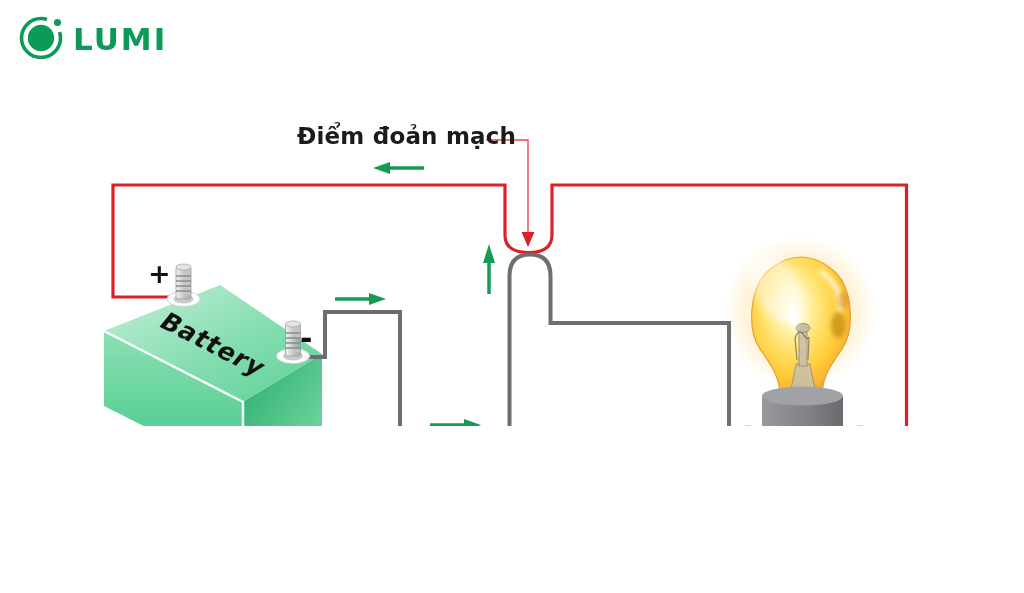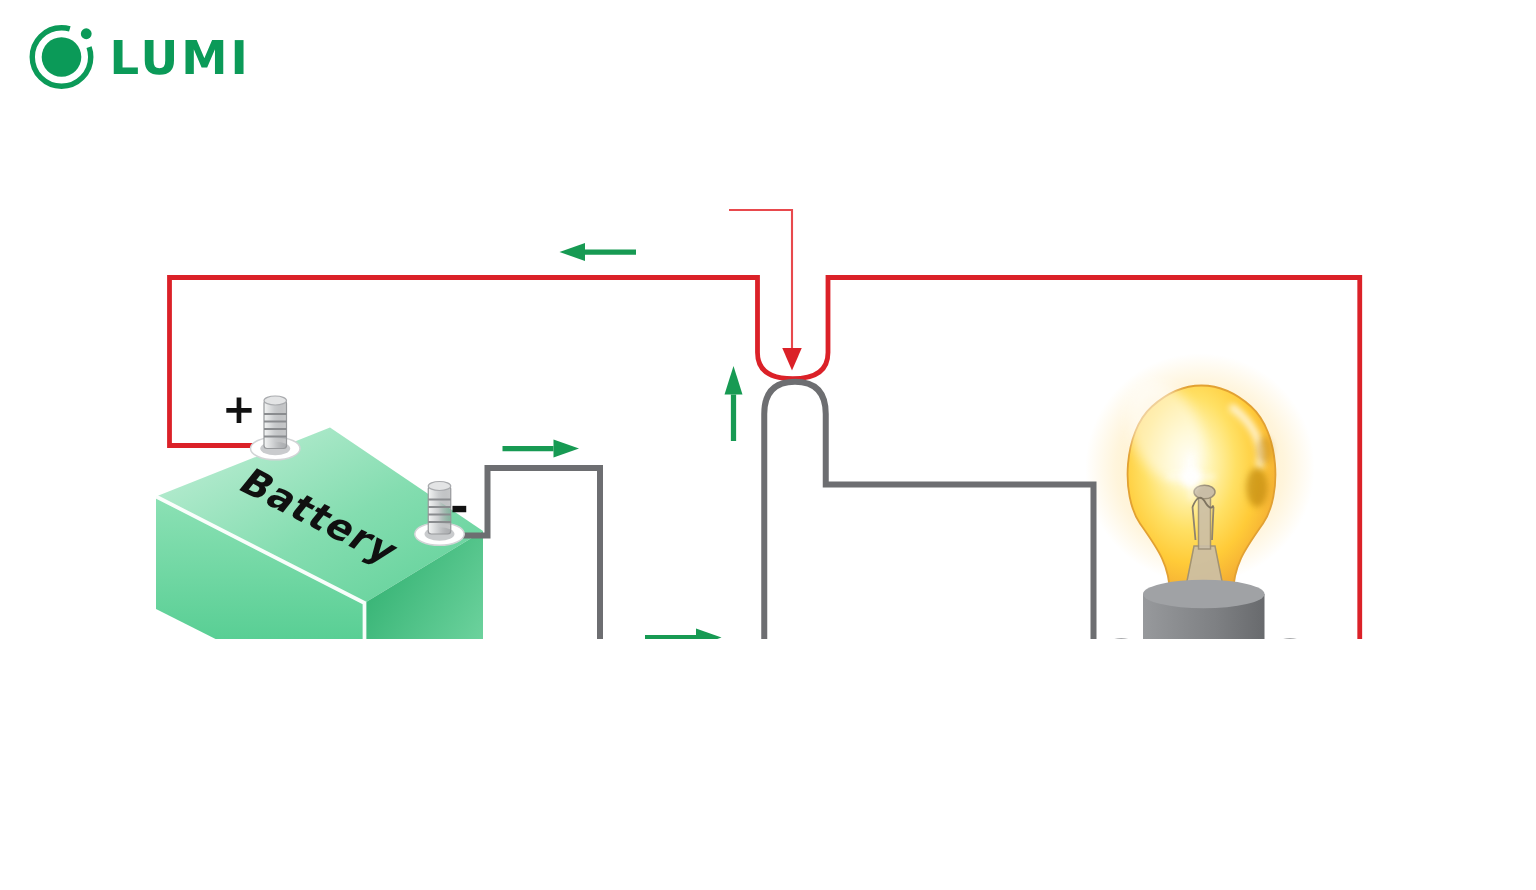--- a/index.html
+++ b/index.html
@@ -193,18 +193,19 @@
 
   <div class="logo">
     <svg width="48" height="52" viewBox="0 0 48 52">
       <circle cx="23" cy="28" r="19.5" fill="none" stroke="#0B9A58" stroke-width="3.6" pathLength="100" stroke-dasharray="85 15" stroke-dashoffset="5"></circle>
       <circle cx="39.5" cy="12.5" r="3.6" fill="#0B9A58"></circle>
       <circle cx="23" cy="28" r="13.2" fill="#0B9A58"></circle>
     </svg>
     <span class="logo-text">LUMI</span>
   </div>
 
+  <div class="annotation-label">Điểm đoản mạch</div>
 
   <div class="battery-label">Battery</div>
   <span class="terminal-label plus-label">+</span>
   <span class="terminal-label minus-label">-</span>
 
 </div>
 
 </body></html>

